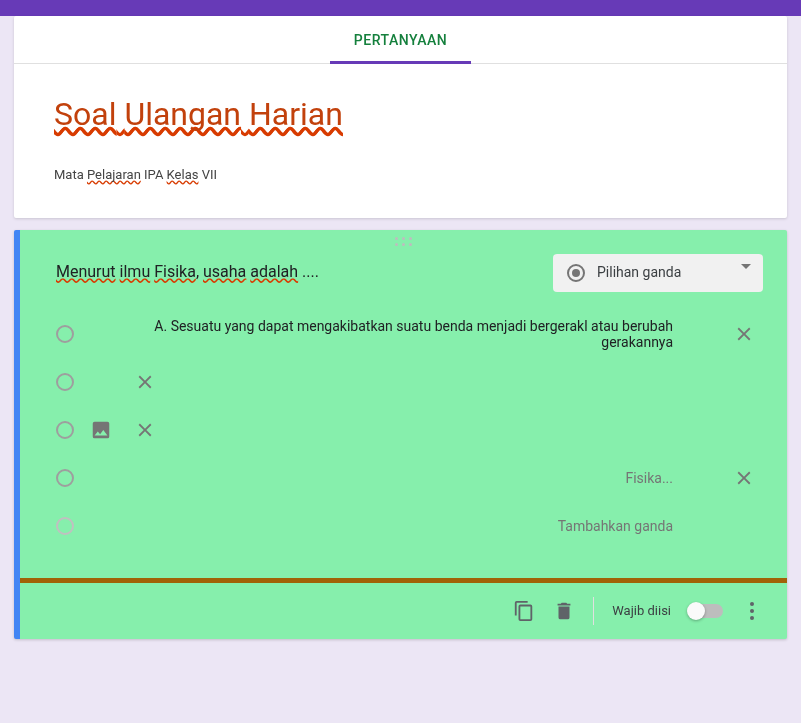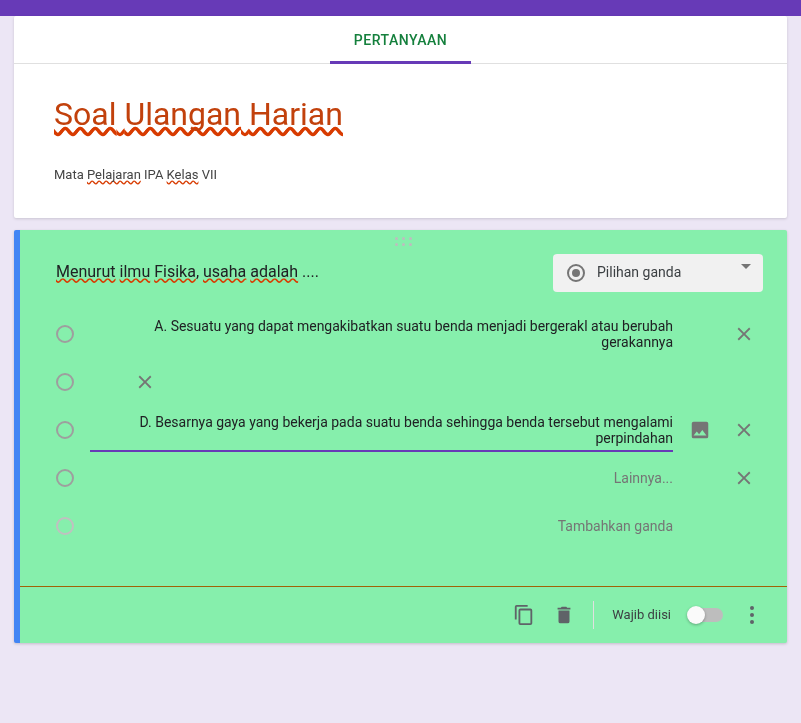--- a/index.html
+++ b/index.html
@@ -192,22 +192,22 @@
     color: #757575;
     flex-shrink: 0;
     cursor: pointer;
     margin-left: 6px;
     margin-right: 8px;
   }
   .x-ico svg, .img-ico svg { width: 100%; height: 100%; display: block; }
   .spacer-img { width: 22px; }
 
   .footer {
-    margin-top: 36px;
-    border-top: 1px solid #a16207;
+    margin-top: 28px;
+    border-top: 5px solid #a16207;
     padding: 14px 24px 14px 36px;
     display: flex;
     align-items: center;
     justify-content: flex-end;
     gap: 18px;
   }
   .foot-ico {
     width: 22px; height: 22px;
     color: #5f6368;
     cursor: pointer;
@@ -314,36 +314,35 @@
         <div class="spacer-img"></div>
         <div class="x-ico">
           <svg viewBox="0 0 24 24">
               <path fill="currentColor" d="M19 6.41 17.59 5 12 10.59 6.41 5 5 6.41 10.59 12 5 17.59 6.41 19 12 13.41 17.59 19 19 17.59 13.41 12z"></path>
             </svg>
         </div>
       </div>
 
       <div class="opt-row">
         <div class="radio-empty"></div>
-        <div class="opt-text active">D. Besarnya gaya yang bekerja pada suatu benda sehingga benda tersebut mengalami perpindahan</div>
         <div class="img-ico">
           <svg viewBox="0 0 24 24">
               <path fill="currentColor" d="M21 19V5a2 2 0 0 0-2-2H5a2 2 0 0 0-2 2v14a2 2 0 0 0 2 2h14a2 2 0 0 0 2-2zM8.5 13.5l2.5 3.01L14.5 12l4.5 6H5l3.5-4.5z"></path>
             </svg>
         </div>
         <div class="x-ico">
           <svg viewBox="0 0 24 24">
               <path fill="currentColor" d="M19 6.41 17.59 5 12 10.59 6.41 5 5 6.41 10.59 12 5 17.59 6.41 19 12 13.41 17.59 19 19 17.59 13.41 12z"></path>
             </svg>
         </div>
       </div>
 
       <div class="opt-row">
         <div class="radio-empty"></div>
-        <div class="opt-text muted">Lainnya...</div>
+        <div class="opt-text muted">Fisika...</div>
         <div class="spacer-img"></div>
         <div class="x-ico">
           <svg viewBox="0 0 24 24">
               <path fill="currentColor" d="M19 6.41 17.59 5 12 10.59 6.41 5 5 6.41 10.59 12 5 17.59 6.41 19 12 13.41 17.59 19 19 17.59 13.41 12z"></path>
             </svg>
         </div>
       </div>
 
       <div class="opt-row">
         <div class="radio-empty" style="border-color:#c0c0c0"></div>

